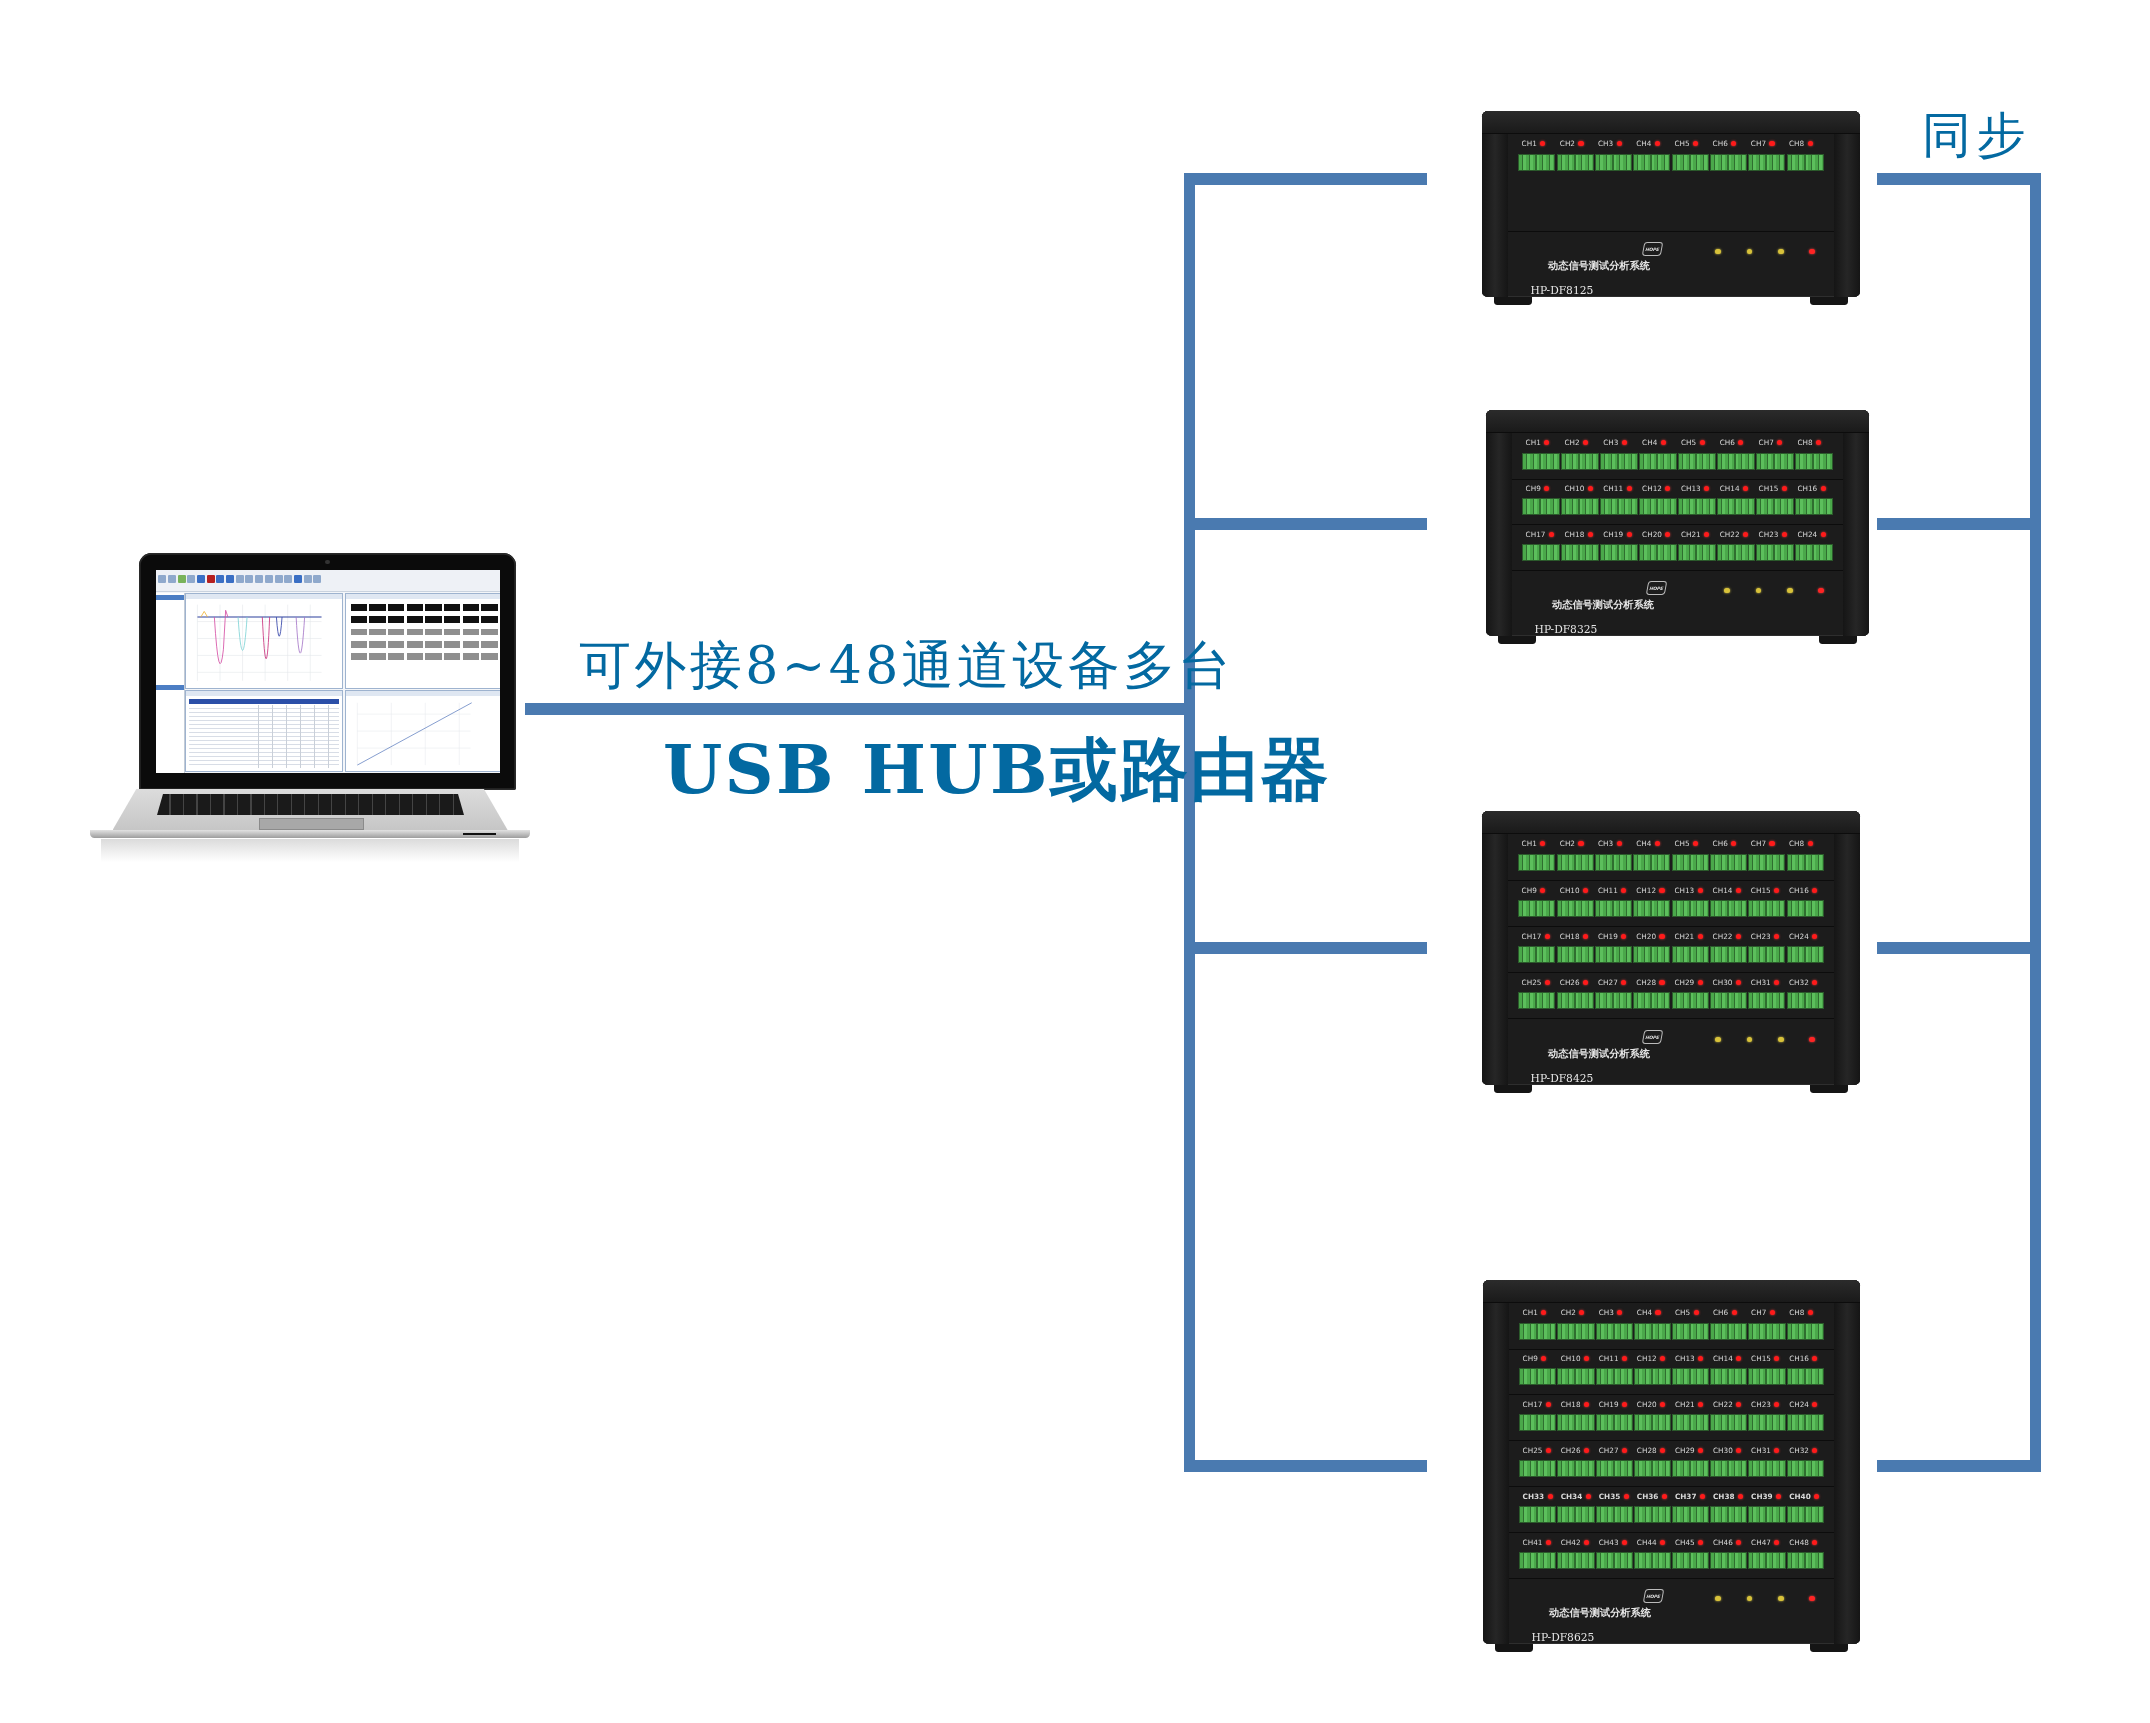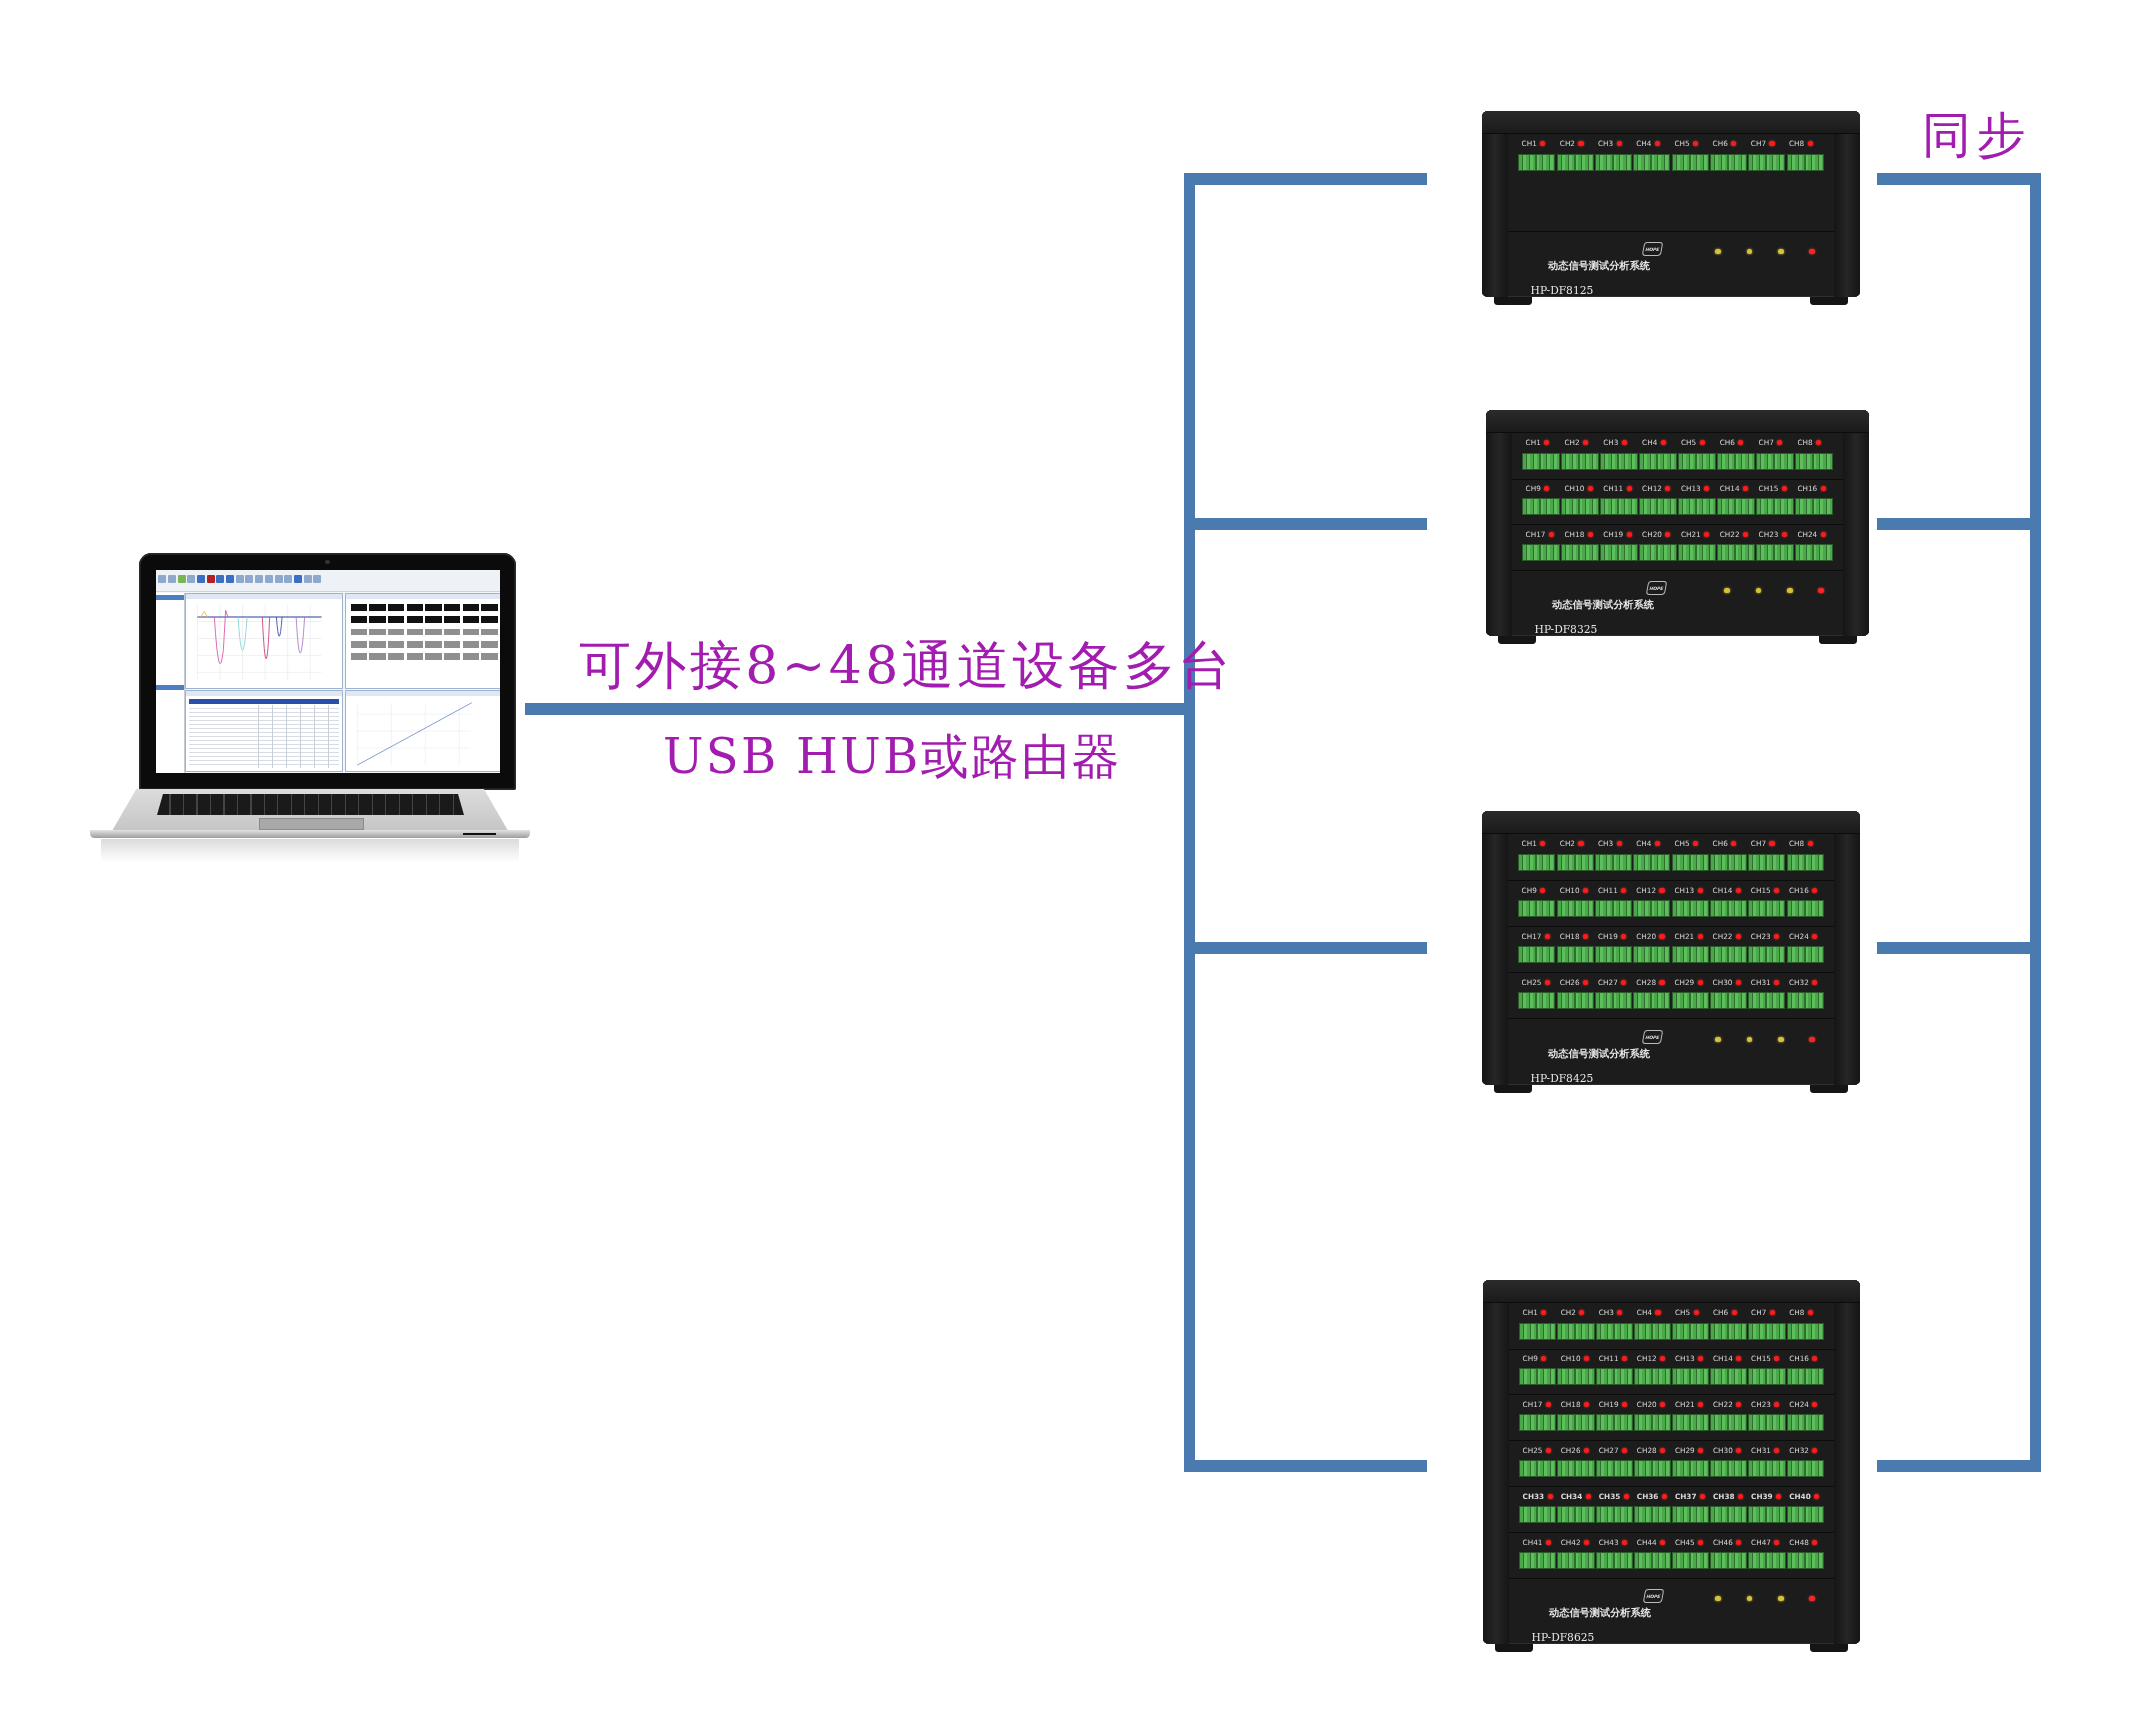--- a/index.html
+++ b/index.html
@@ -1,21 +1,21 @@
 <!DOCTYPE html>
 <html style="font-size:9px"><head>
 <meta charset="utf-8">
 <style>
   html, body { margin:0; padding:0; background:#ffffff; }
   body { width:2151px; height:1723px; position:relative; overflow:hidden;
          font-family:"DejaVu Serif","Liberation Serif",serif; }
   .line { position:absolute; background:#4a7ab0; }
-  .label { position:absolute; color:#a21caf; white-space:nowrap; font-family:"DejaVu Serif","Liberation Serif",serif; }
+  .label { position:absolute; color:#0369a1; white-space:nowrap; font-family:"DejaVu Serif","Liberation Serif",serif; }
   #label-main { left:579px; top:631px; font-size:52px; letter-spacing:3.4px; }
-  #label-hub { left:663px; top:725px; font-size:48px; letter-spacing:2.3px; }
+  #label-hub { left:663px; top:725px; font-size:68px; letter-spacing:2.3px;font-weight:bold; }
   #label-sync { left:1922px; top:103px; font-size:49px; letter-spacing:5.6px; }
 
   
   .laptop { position:absolute; left:90px; top:552px; width:440px; height:339px; }
   .lid { position:absolute; left:49px; top:1.1px; width:377px; height:237px; background:#0b0b0b;
          border-radius:12.4px 12.4px 2.3px 2.3px; box-shadow:inset 0 0 0 1.7px #2a2a2a; }
   .camera { position:absolute; left:186px; top:6.8px; width:4.5px; height:4.5px; border-radius:50%; background:#333; }
   .screen { position:absolute; left:17px; top:17px; width:344px; height:203px; background:#f4f6f9; overflow:hidden; }
   .toolbar { position:absolute; left:0; top:0; right:0; height:21.5px; background:#eef1f6; border-bottom:0.6px solid #c9d2de; display:flex; gap:1.7px; padding:4.5px 2.3px 0 2.3px; box-sizing:border-box; }
   .tb-btn { width:8px; height:8px; background:#8fa9cc; border-radius:1.1px; }

